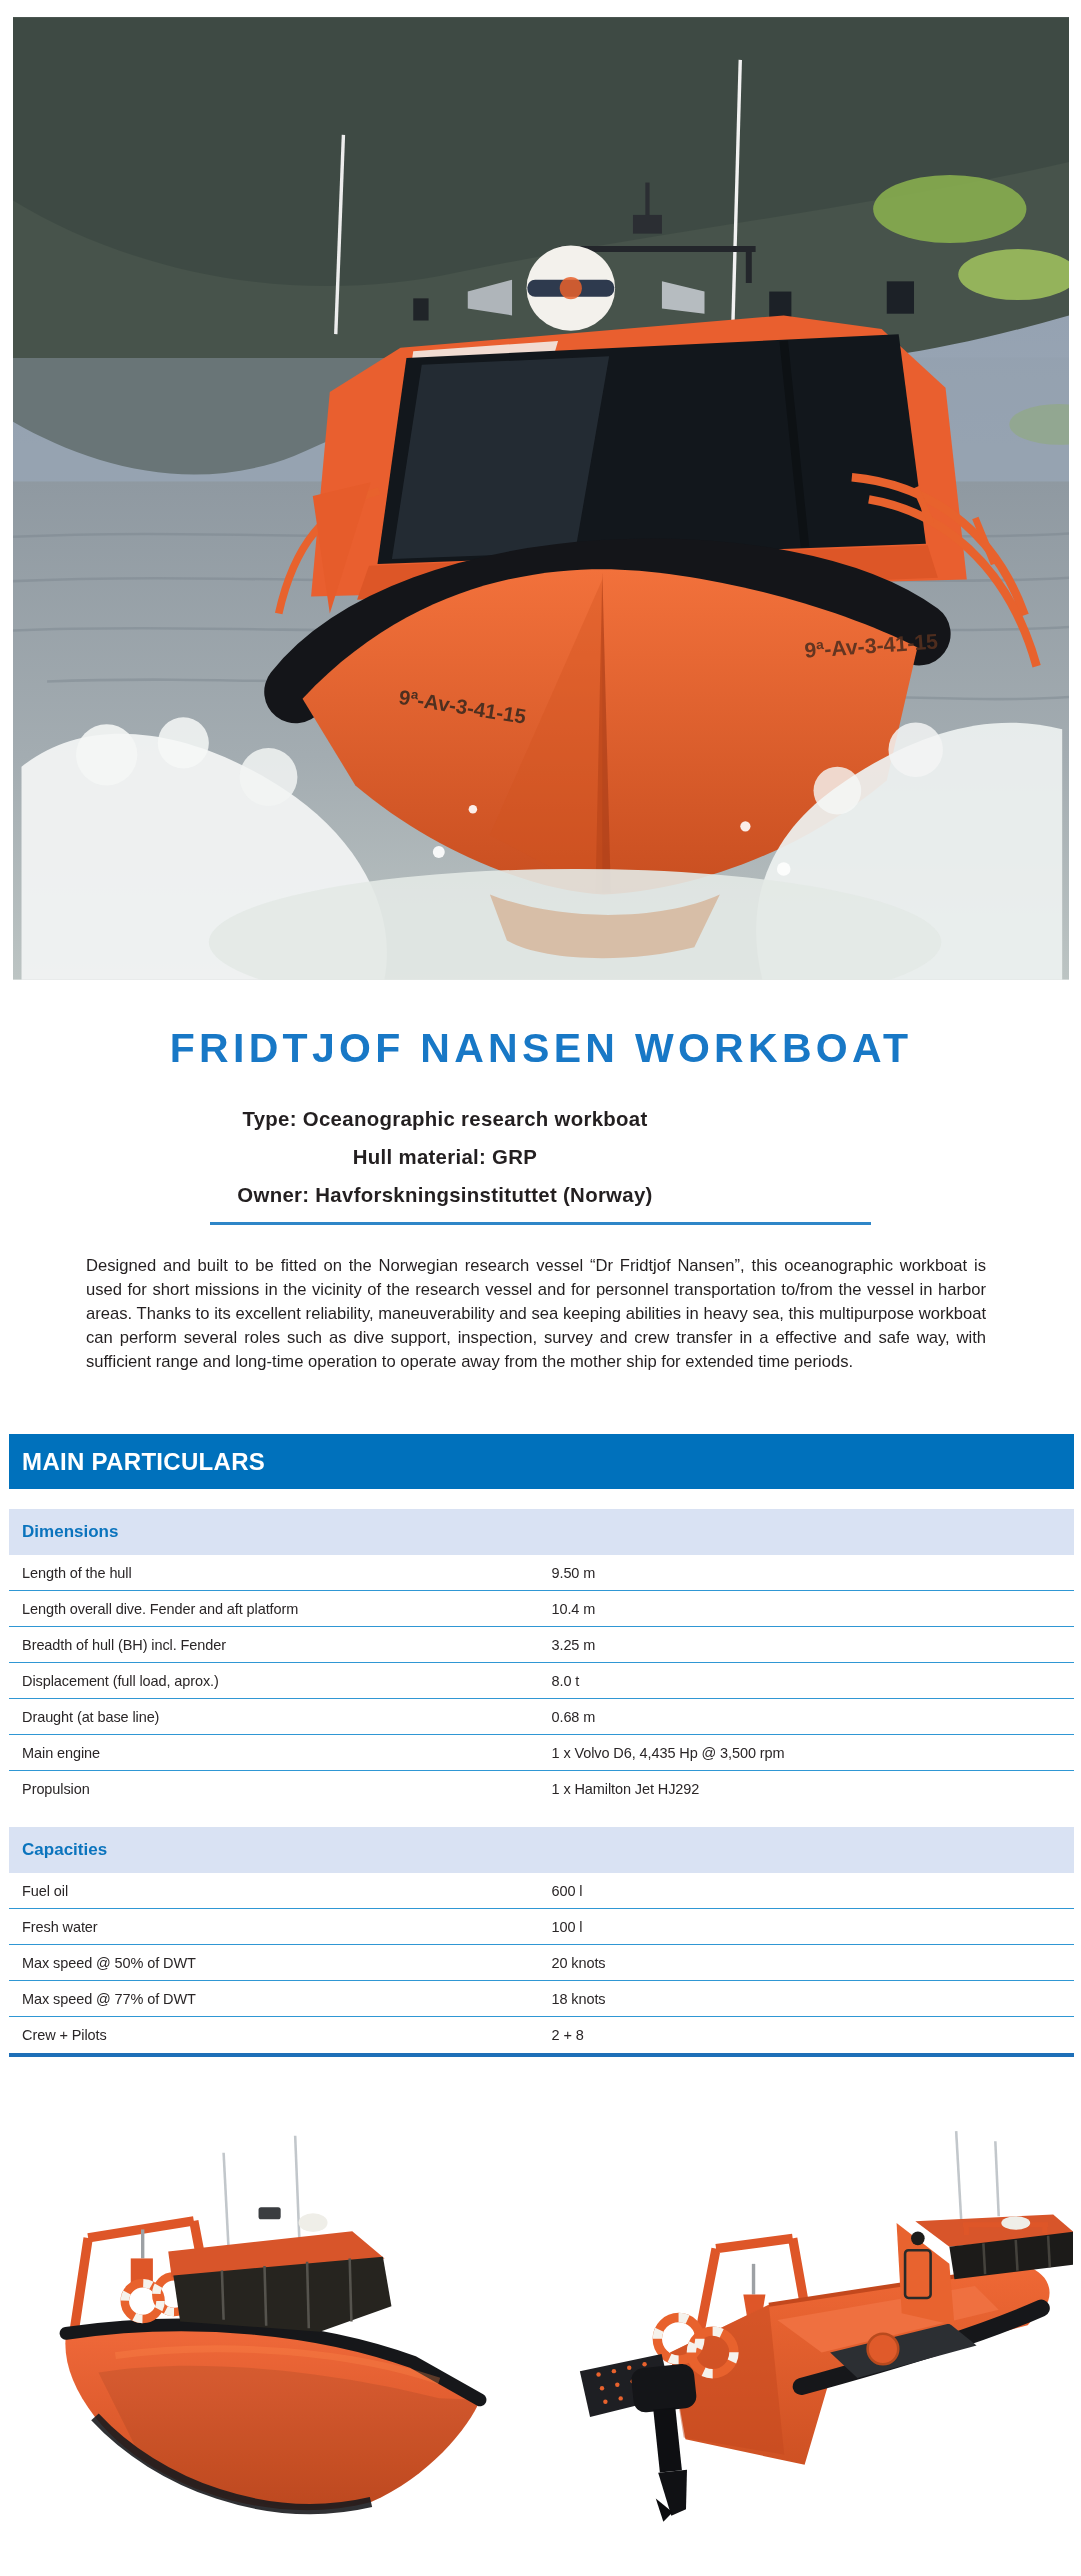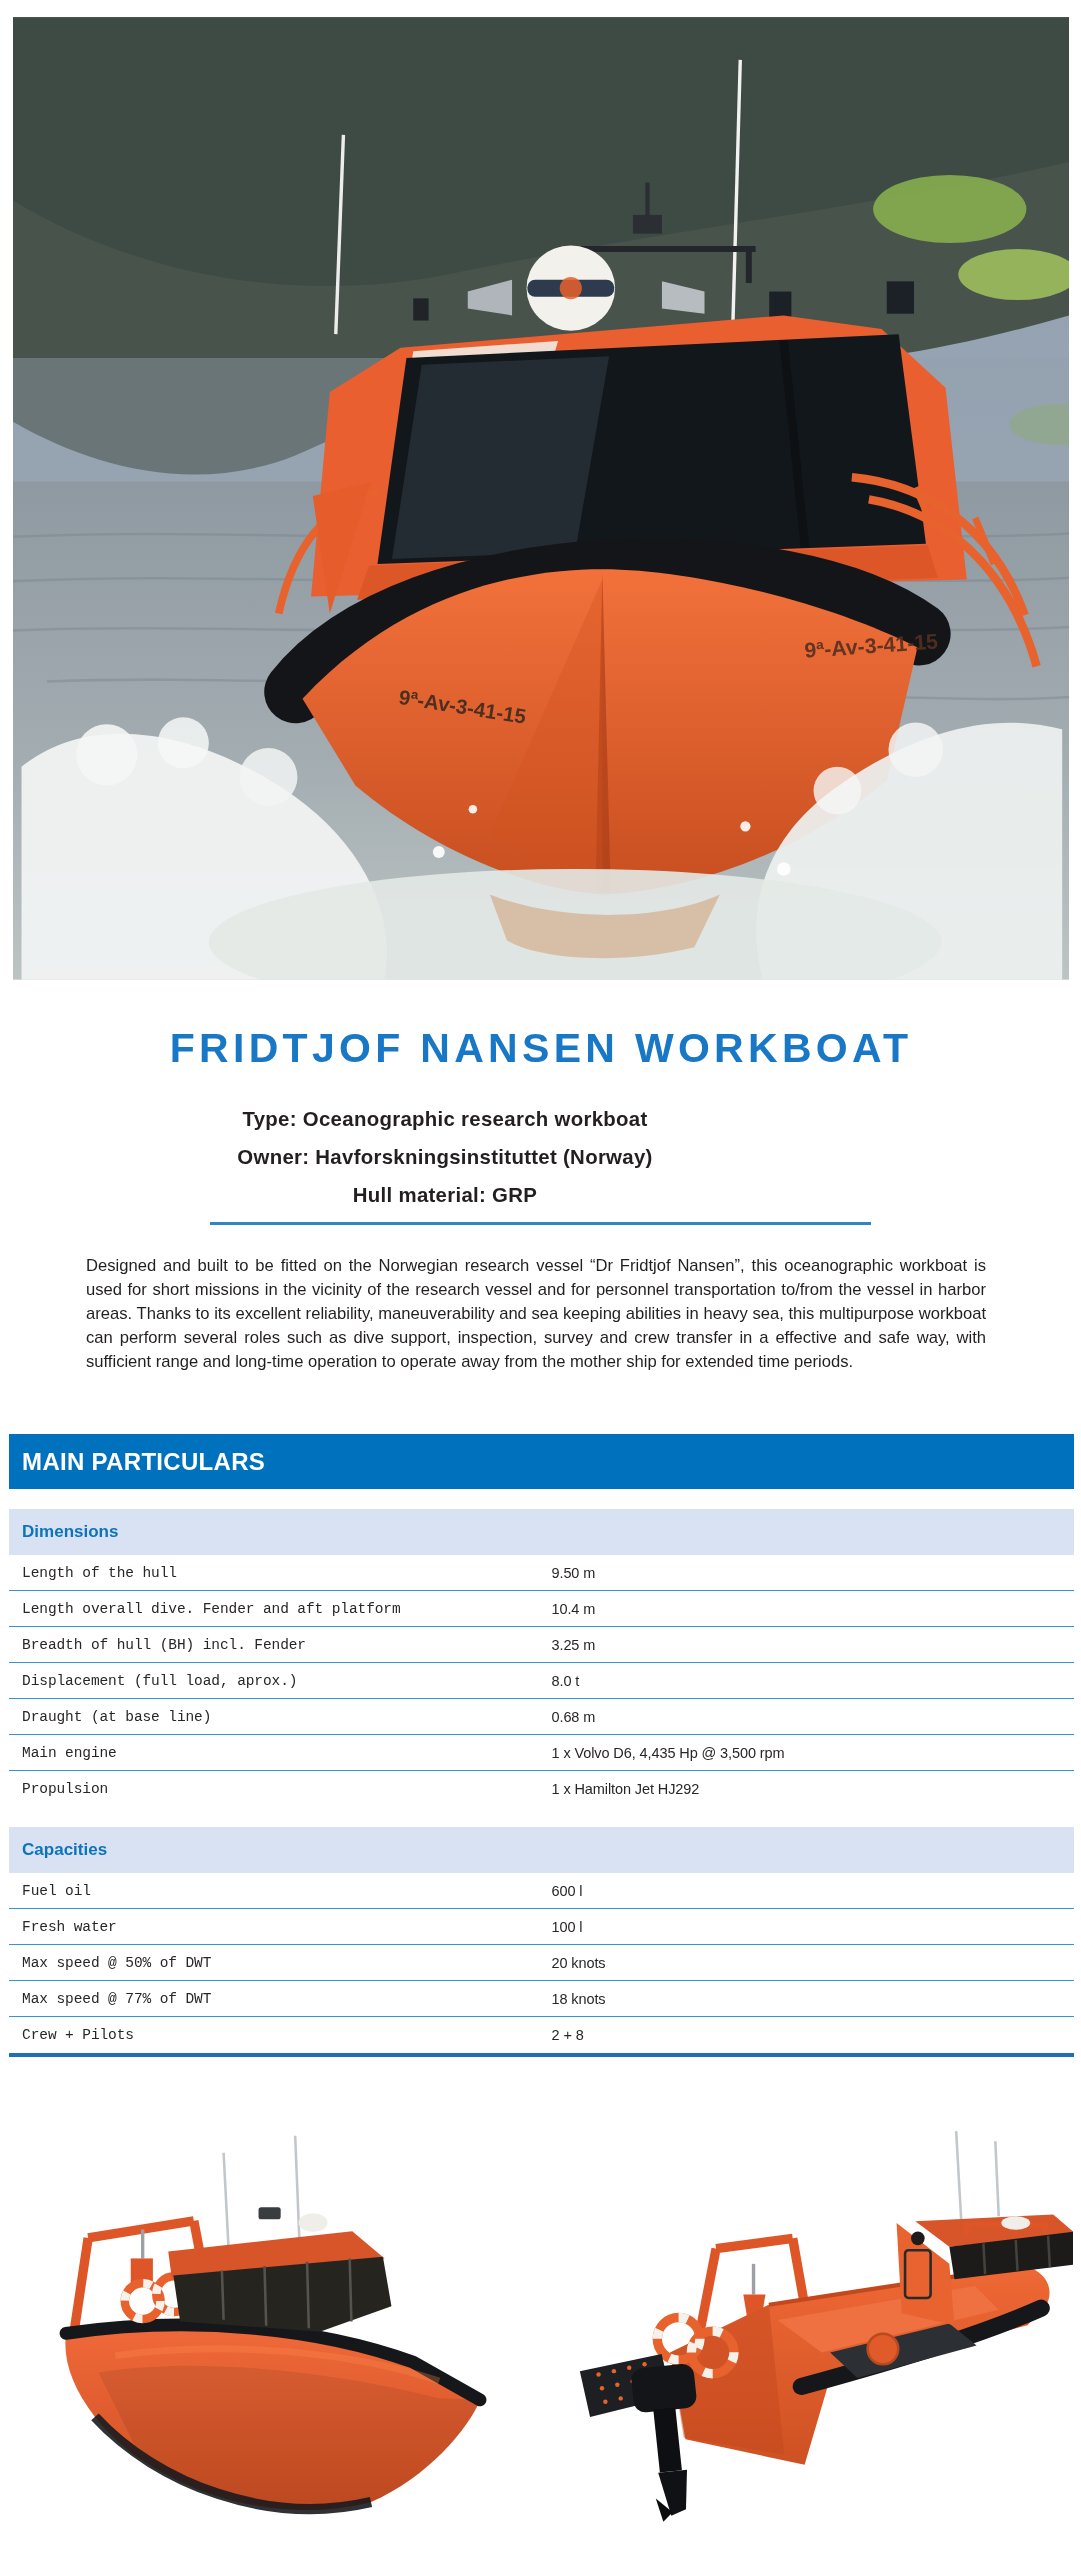--- a/index.html
+++ b/index.html
@@ -19,21 +19,21 @@
   #desc{left:86px;top:1237px;width:900px;font-size:16.6px;line-height:24px;
     text-align:justify;color:#231F20;}
   
   #ptable{left:8.5px;top:1434px;width:1065px;border-bottom:4.3px solid #1E6FB8;}
   .pt-header{height:55px;background:#0071BC;color:#ffffff;display:flex;align-items:center;
     padding-left:13.6px;font-size:24px;font-weight:bold;letter-spacing:0.3px;box-sizing:border-box;}
   .pt-section{height:46px;background:#D9E2F3;color:#0B74BD;display:flex;align-items:center;
     padding-left:13.6px;font-size:17px;font-weight:bold;box-sizing:border-box;margin-top:20px;}
   .pt-row{height:36px;box-sizing:border-box;border-bottom:1.7px solid #2F97D4;position:relative;
     display:flex;align-items:center;font-size:14.5px;color:#2A2627;letter-spacing:-0.1px;}
-  .pt-row .lbl{padding-left:13.6px;font-family:Liberation Mono, monospace;}
+  .pt-row .lbl{padding-left:13.6px;}
   .pt-row .val{position:absolute;left:543px;}
   .pt-row.no-divider{border-bottom:none;}
   
   #render-left{left:12.8px;top:2117px;}
   #render-right{left:549px;top:2097px;}
 </style>
 </head>
 <body>
 
 <svg id="hero" class="abs" viewBox="0 0 1240 1130" width="1056" height="963" aria-label="workboat photo">
@@ -133,22 +133,22 @@
     <circle cx="540" cy="930" r="5" fill="#ffffff" opacity="0.9"></circle>
     <circle cx="860" cy="950" r="6" fill="#ffffff" opacity="0.9"></circle>
     <circle cx="905" cy="1000" r="8" fill="#ffffff" opacity="0.85"></circle>
   </g>
 </svg>
 
 <div id="title" class="abs">FRIDTJOF NANSEN WORKBOAT</div>
 
 <div id="meta" class="abs">
   <div class="mline">Type: Oceanographic research workboat</div>
+  <div class="mline">Hull material: GRP</div>
   <div class="mline">Owner: Havforskningsinstituttet (Norway)</div>
-  <div class="mline">Hull material: GRP</div>
 </div>
 
 <div id="rule" class="abs"></div>
 
 <p id="desc" class="abs">Designed and built to be fitted on the Norwegian research vessel “Dr Fridtjof Nansen”, this oceanographic workboat is used for short missions in the vicinity of the research vessel and for personnel transportation to/from the vessel in harbor areas. Thanks to its excellent reliability, maneuverability and sea keeping abilities in heavy sea, this multipurpose workboat can perform several roles such as dive support, inspection, survey and crew transfer in a effective and safe way, with sufficient range and long-time operation to operate away from the mother ship for extended time periods.</p>
 
 <div id="ptable" class="abs">
   <div class="pt-header">MAIN PARTICULARS</div>
 
   <div class="pt-section">Dimensions</div>

